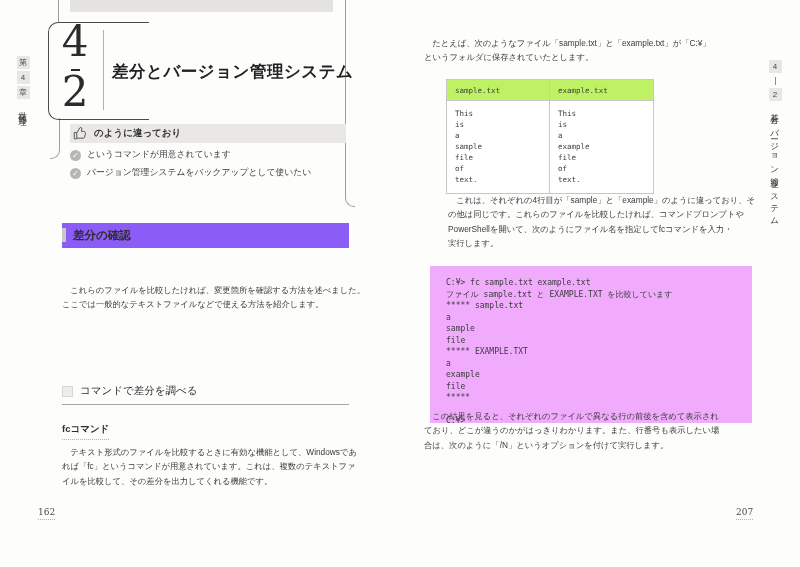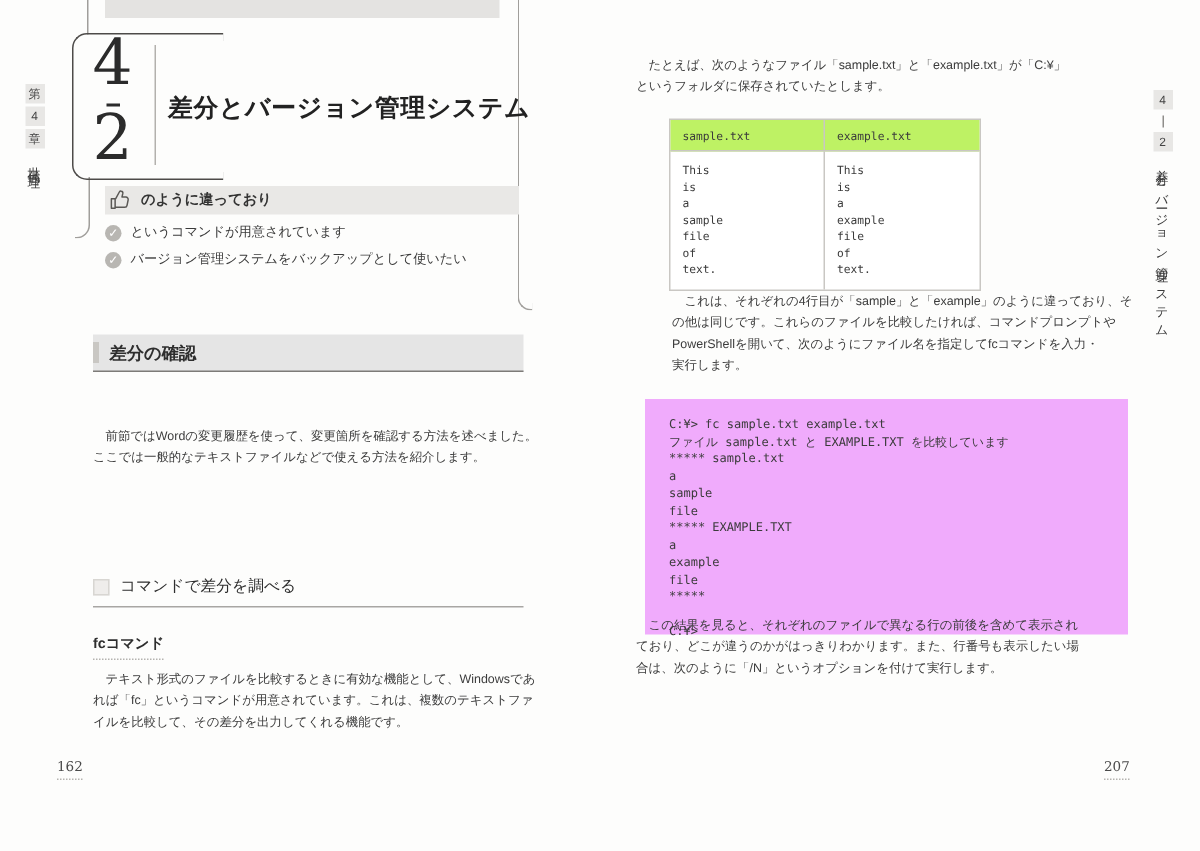--- a/index.html
+++ b/index.html
@@ -38,21 +38,21 @@
     display:flex;align-items:center;}
   .thumb-icon{margin-left:3px;width:15px;height:15px;display:inline-block;}
   .benefit-title{font-size:9.5px;font-weight:bold;color:#333;margin-left:6px;}
   .check-item{left:70px;height:12px;display:flex;align-items:center;font-size:8.8px;color:#3a3a3a;}
   .check-item.i1{top:149px;}
   .check-item.i2{top:167px;}
   .check-icon{width:11px;height:11px;border-radius:50%;background:#b8b6b2;color:#fff;
     font-size:8px;line-height:11px;text-align:center;display:inline-block;margin-right:6px;flex:0 0 11px;}
 
   
-  .h-sec{left:62px;top:223px;width:287px;height:24px;background:#e5e5e5;
+  .h-sec{left:62px;top:223px;width:287px;height:24px;background:#8b5cf6;
     border-bottom:1px solid #7d7b78;display:flex;align-items:center;}
   .h-sec .accent{width:4px;height:14px;background:#c9c7c3;margin-right:7px;flex:0 0 4px;}
   .h-sec .txt{font-size:11.5px;font-weight:bold;color:#2e2e2e;}
   .h-sub{left:62px;top:384px;width:287px;padding-bottom:6px;
     border-bottom:1px solid #a8a6a3;display:flex;align-items:center;}
   .h-sub .sq{width:9px;height:9px;background:#efedeb;border:1px solid #d8d6d2;margin-right:7px;flex:0 0 9px;}
   .h-sub .txt{font-size:10.5px;font-weight:normal;color:#2e2e2e;}
   .h-fc{left:62px;top:423px;font-size:9.5px;font-weight:bold;color:#2e2e2e;
     border-bottom:1px dotted #b5b3af;padding-bottom:3px;}
 
@@ -126,21 +126,21 @@
 <div class="abs check-item i2">
   <span class="check-icon">✓</span>
   <span>バージョン管理システムをバックアップとして使いたい</span>
 </div>
 
 <div class="abs h-sec">
   <span class="accent"></span>
   <span class="txt">差分の確認</span>
 </div>
 <div class="abs para lp-paras">
-  <p>　前節ではWordの変更履歴を使って、変更箇所を確認する方法を述べました。
+  <p>　これらのファイルを比較したければ、変更箇所を確認する方法を述べました。
 ここでは一般的なテキストファイルなどで使える方法を紹介します。</p>
 </div>
 
 <div class="abs h-sub">
   <span class="sq"></span>
   <span class="txt">コマンドで差分を調べる</span>
 </div>
 <div class="abs h-fc">fcコマンド</div>
 <div class="abs para fc-para">　テキスト形式のファイルを比較するときに有効な機能として、Windowsであ
 れば「fc」というコマンドが用意されています。これは、複数のテキストファ

